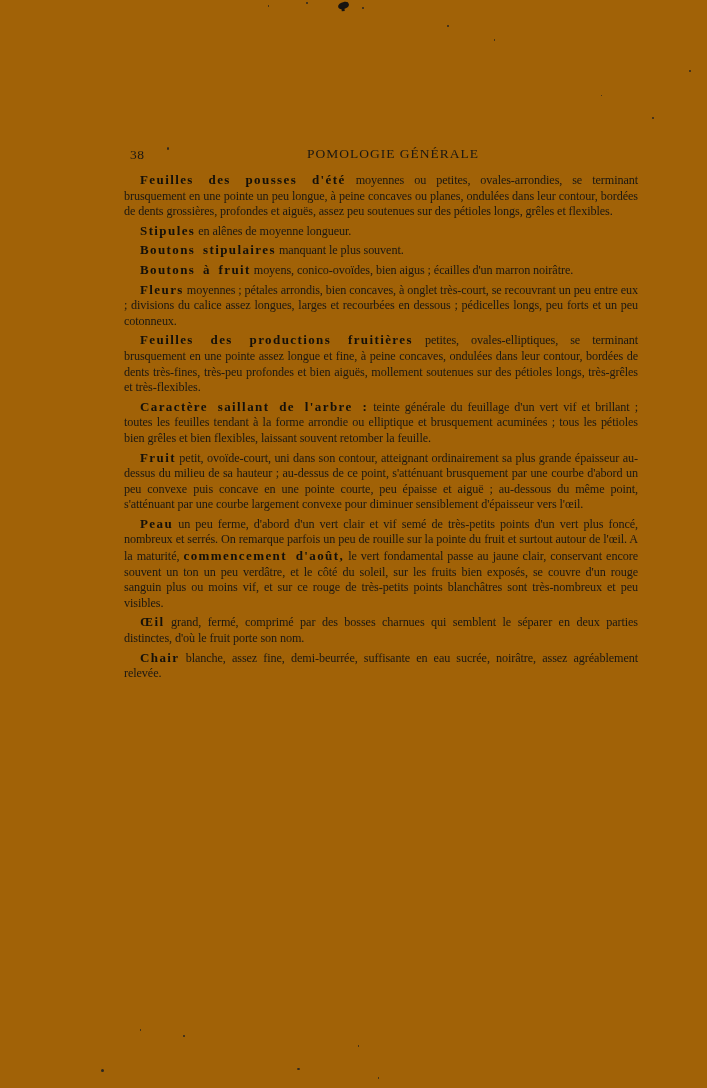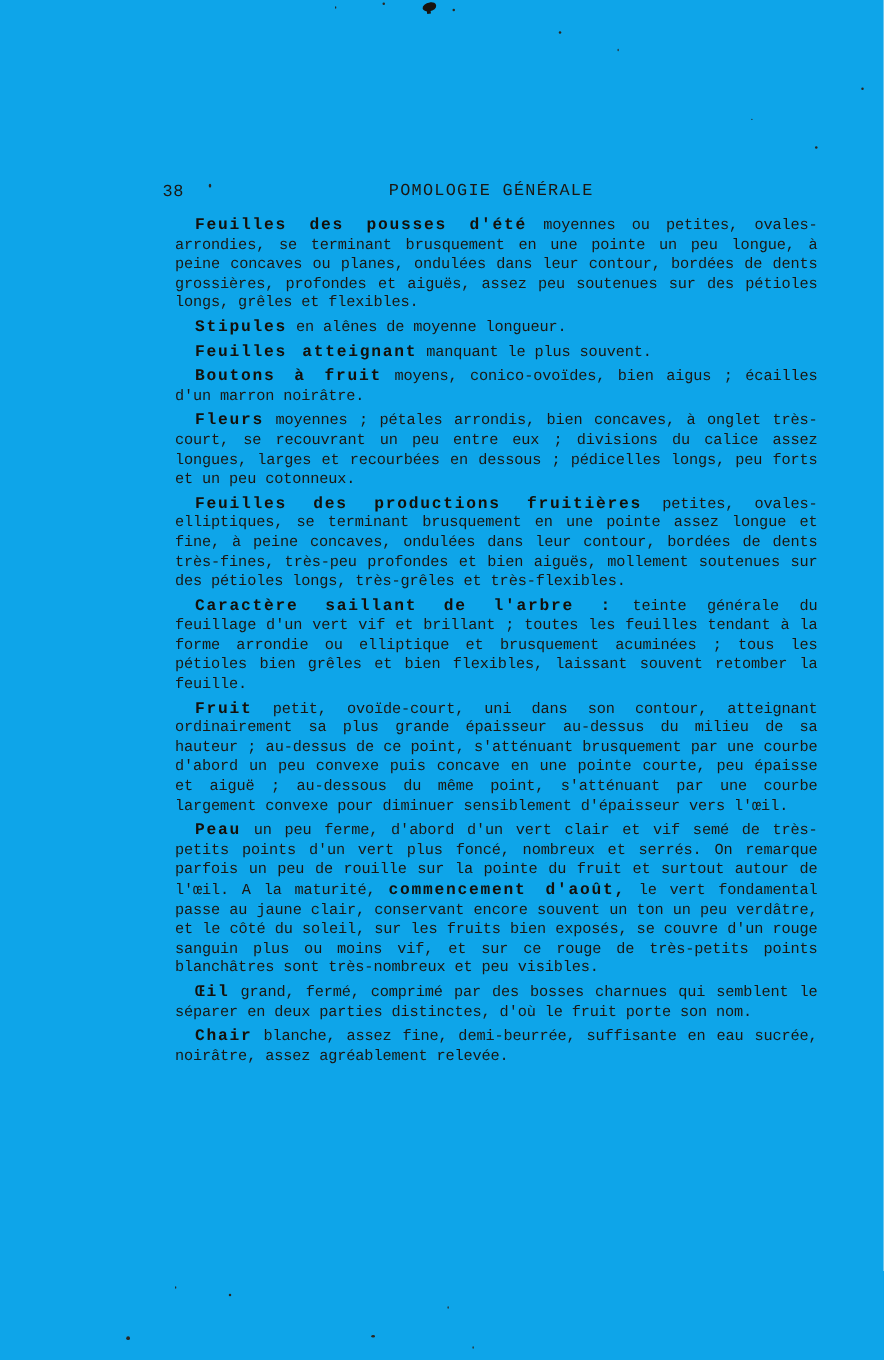--- a/index.html
+++ b/index.html
@@ -4,23 +4,23 @@
 <style>
   html, body {
     margin: 0;
     padding: 0;
     background: #fcfcfa;
   }
   .page {
     position: relative;
     width: 707px;
     height: 1088px;
-    background: #0ea5e9;
+    background: #a16207;
     color: #1b1712;
-    font-family: Liberation Mono, monospace;
+    font-family: Liberation Serif, serif;
     overflow: hidden;
   }
   .runhead {
     position: absolute;
     top: 146px;
     left: 124px;
     width: 514px;
     text-align: center;
     font-size: 13.5px;
     line-height: 15px;
@@ -35,21 +35,21 @@
   .runtitle {
     position: relative;
     left: 12px;
     letter-spacing: 1px;
     font-weight: 500;
     text-align: center;
   }
   .text-block {
     position: absolute;
     top: 172px;
-    left: 140px;
+    left: 124px;
     width: 514px;
     text-align: justify;
     font-size: 12.2px;
     line-height: 15.6px;
     letter-spacing: -0.1px;
   }
   p.entry {
     margin: 0;
     padding: 0;
     text-indent: 16px;
@@ -115,21 +115,21 @@
     <span class="pagenum">38</span>
     <span class="runtitle">POMOLOGIE GÉNÉRALE</span>
   </div>
 
   <div class="text-block">
 
     <p class="entry"><span class="term">Feuilles des pousses d'été</span> <span>moyennes ou petites, ovales-arrondies, se terminant brusquement en une pointe un peu longue, à peine concaves ou planes, ondulées dans leur contour, bordées de dents grossières, profondes et aiguës, assez peu soutenues sur des pétioles longs, grêles et flexibles.</span></p>
 
     <p class="entry"><span class="term">Stipules</span> <span>en alênes de moyenne longueur.</span></p>
 
-    <p class="entry"><span class="term">Feuilles atteignant</span> <span>manquant le plus souvent.</span></p>
+    <p class="entry"><span class="term">Boutons stipulaires</span> <span>manquant le plus souvent.</span></p>
 
     <p class="entry"><span class="term">Boutons à fruit</span> <span>moyens, conico-ovoïdes, bien aigus ; écailles d'un marron noirâtre.</span></p>
 
     <p class="entry"><span class="term">Fleurs</span> <span>moyennes ; pétales arrondis, bien concaves, à onglet très-court, se recouvrant un peu entre eux ; divisions du calice assez longues, larges et recourbées en dessous ; pédicelles longs, peu forts et un peu cotonneux.</span></p>
 
     <p class="entry"><span class="term">Feuilles des productions fruitières</span> <span>petites, ovales-elliptiques, se terminant brusquement en une pointe assez longue et fine, à peine concaves, ondulées dans leur contour, bordées de dents très-fines, très-peu profondes et bien aiguës, mollement soutenues sur des pétioles longs, très-grêles et très-flexibles.</span></p>
 
     <p class="entry"><span class="term">Caractère saillant de l'arbre :</span> <span>teinte générale du feuillage d'un vert vif et brillant ; toutes les feuilles tendant à la forme arrondie ou elliptique et brusquement acuminées ; tous les pétioles bien grêles et bien flexibles, laissant souvent retomber la feuille.</span></p>
 
     <p class="entry"><span class="term">Fruit</span> <span>petit, ovoïde-court, uni dans son contour, atteignant ordinairement sa plus grande épaisseur au-dessus du milieu de sa hauteur ; au-dessus de ce point, s'atténuant brusquement par une courbe d'abord un peu convexe puis concave en une pointe courte, peu épaisse et aiguë ; au-dessous du même point, s'atténuant par une courbe largement convexe pour diminuer sensiblement d'épaisseur vers l'œil.</span></p>

